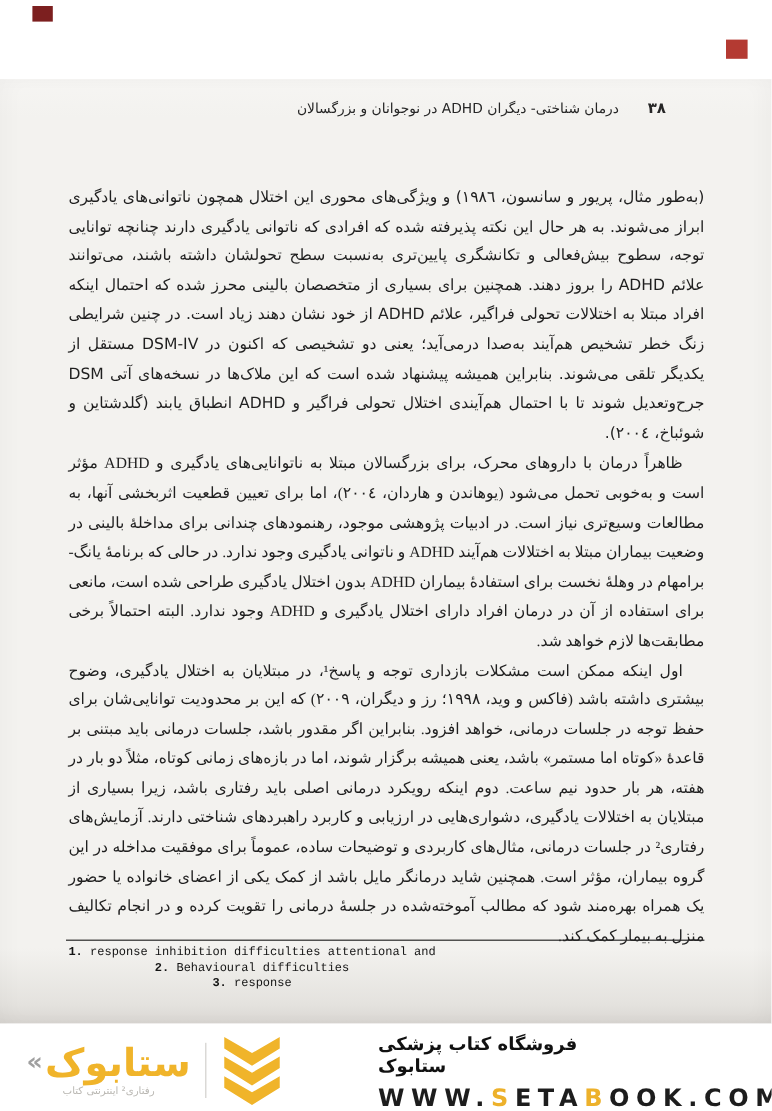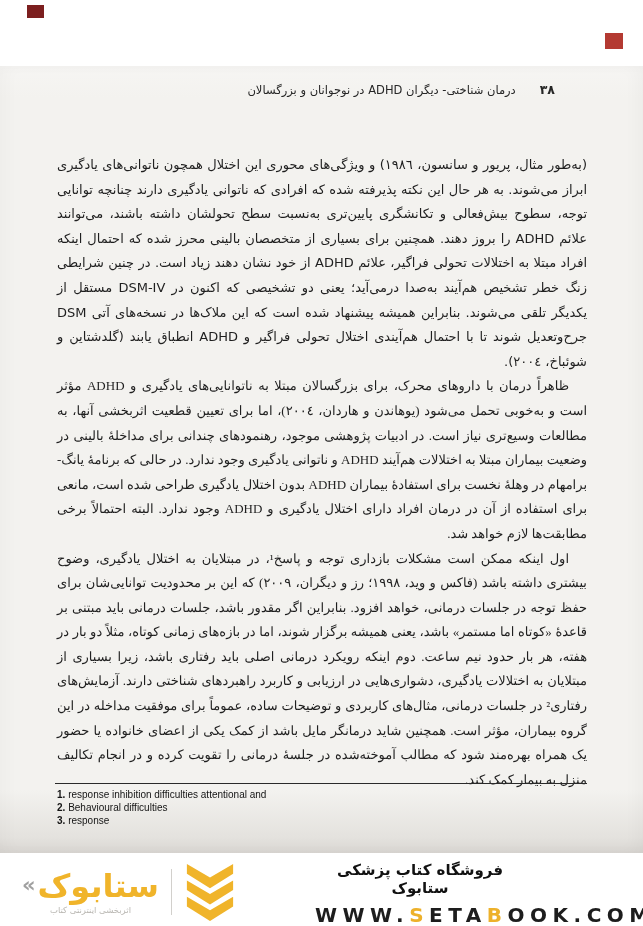--- a/index.html
+++ b/index.html
@@ -22,34 +22,34 @@
   .hdr .title{font-size:11.5px;}
 
   .bodytxt{position:absolute;top:49px;left:57px;right:56px;direction:rtl;
            font-size:13px;line-height:24.6px;color:#1f1f1f;
            text-align:justify;text-align-last:right;margin-top:38px;}
   .bodytxt p{margin:0;}
   .bodytxt p.ind{text-indent:18px;font-family:Liberation Serif, serif;}
 
   .fn-rule{position:absolute;left:55px;right:56px;top:717px;height:0;border-top:1.3px solid #2a2a2a;}
   .fns{position:absolute;left:57px;top:722px;direction:ltr;
-       font-family:Liberation Sans, sans-serif;font-size:10px;line-height:13px;color:#141414;}
+       font-family:Liberation Mono, monospace;font-size:10px;line-height:13px;color:#141414;text-align:center;}
   .fns .row{white-space:nowrap;}
   .fns .n{font-weight:bold;}
 
   
   .footer{position:absolute;left:0;right:0;top:853px;height:73px;background:#ffffff;}
   .brand{position:absolute;left:22px;top:10px;display:flex;align-items:center;gap:12px;direction:ltr;}
   .wordmark-col{display:flex;flex-direction:column;align-items:center;}
   .wordmark{display:flex;align-items:center;direction:ltr;line-height:1;}
   .wm-chevron{color:#a0a0a0;font-size:21px;font-weight:bold;margin-right:2px;}
   .wm-text{color:#f0b42a;font-size:32px;font-weight:bold;letter-spacing:0.5px;}
   .wm-caption{margin-top:3px;color:#b9b7b2;font-size:8.5px;direction:rtl;letter-spacing:0.5px;}
   .brand-divider{width:1px;height:46px;background:#d2d0cc;}
-  .store{position:absolute;right:118px;top:8px;width:210px;text-align:center;}
+  .store{position:absolute;right:118px;top:8px;width:210px;text-align:left;}
   .store-title{direction:rtl;color:#111;font-size:15px;font-weight:bold;margin-bottom:6px;}
   .store-url{direction:ltr;color:#1d1d1d;font-size:20px;font-weight:bold;letter-spacing:5.5px;white-space:nowrap;}
   .store-url .y{color:#edb12b;}
 </style>
 </head>
 <body>
 
 <div class="page">
 
   <div class="mark mark-left"></div>
@@ -88,21 +88,21 @@
   </div>
 
   <div class="footer">
 
     <div class="brand">
       <div class="wordmark-col">
         <div class="wordmark">
           <span class="wm-chevron">«</span>
           <span class="wm-text">ستابوک</span>
         </div>
-        <div class="wm-caption">اثربخشی اینترنتی کتاب</div>
+        <div class="wm-caption">رفتاری² اینترنتی کتاب</div>
       </div>
       <div class="brand-divider"></div>
       <svg width="52" height="58" viewBox="0 0 54 60">
         <path d="M3,1 L27,15 L51,1 L51,11 L27,26 L3,11 Z" fill="#f0b42a"></path>
         <path d="M3,18 L27,32 L51,18 L51,28 L27,43 L3,28 Z" fill="#f0b42a"></path>
         <path d="M3,35 L27,49 L51,35 L51,45 L27,60 L3,45 Z" fill="#f0b42a"></path>
       </svg>
     </div>
 
     <div class="store">

